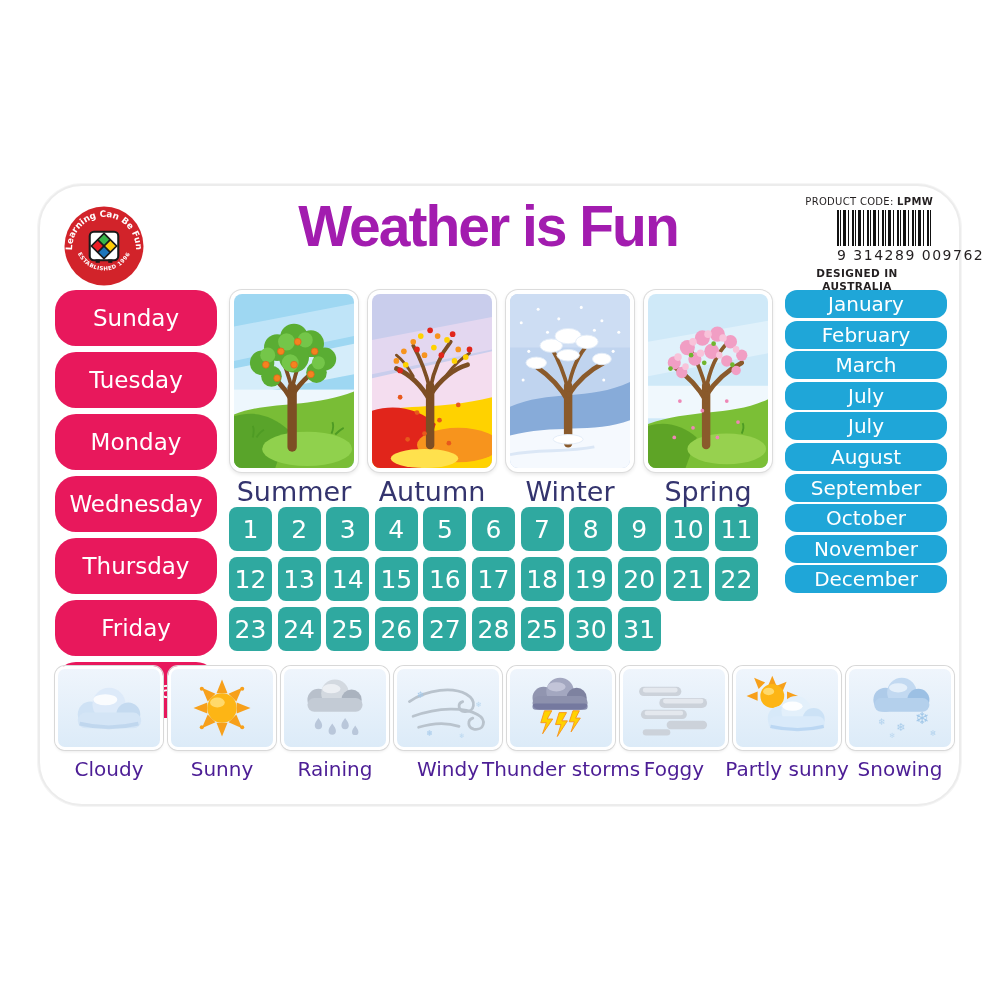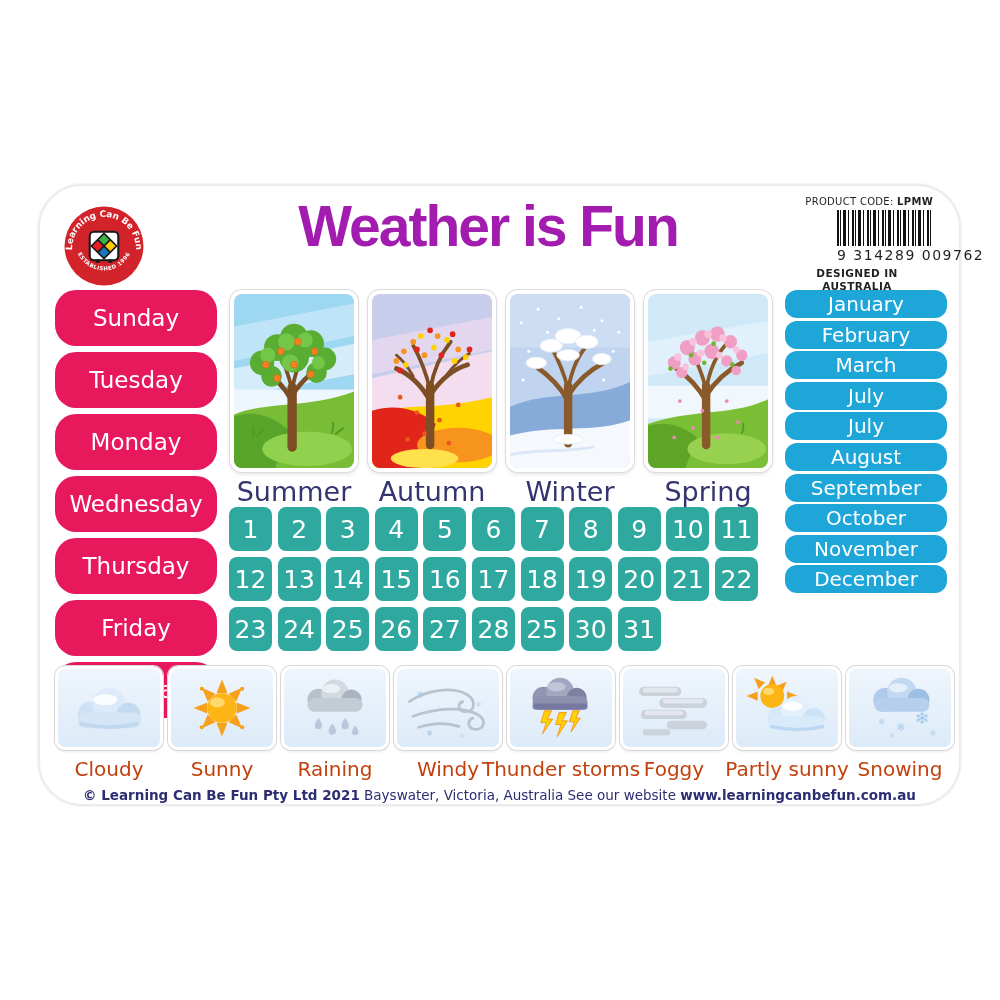--- a/index.html
+++ b/index.html
@@ -40,21 +40,21 @@
   
   .months{position:absolute;left:745px;top:104px;width:162px;display:flex;flex-direction:column;gap:2.6px;}
   .month-btn{height:28px;border-radius:12px;background:#1fa6d8;color:#fff;display:flex;
              align-items:center;justify-content:center;font-size:20px;}
   
   .weather{position:absolute;left:15px;top:480px;display:flex;gap:5px;}
   .wx-item{width:108px;display:flex;flex-direction:column;align-items:center;}
   .wx-card{width:108px;height:84px;border-radius:10px;background:linear-gradient(#eff5fc,#dcebf8);
            border:3px solid #fff;box-shadow:0 0 0 1px #d8d8d8,0 2px 3px rgba(0,0,0,.08);
            box-sizing:border-box;display:flex;align-items:center;justify-content:center;}
-  .wx-label{margin-top:7px;font-size:20px;color:#c2410c;white-space:nowrap;}
+  .wx-label{margin-top:7px;font-size:20px;color:#4c1d95;white-space:nowrap;}
   
   .footer{position:absolute;left:0;top:601px;width:100%;text-align:center;font-size:13.5px;
           color:#2d2d72;white-space:nowrap;}
   .footer b{font-weight:bold;}
 </style>
 </head>
 <body>
 
 <div class="stage">
   <div class="mat">
@@ -620,21 +620,15 @@
             <text x="46" y="62" font-size="12" fill="#a7cbea" font-family="DejaVu Sans,sans-serif">❄</text>
             <text x="38" y="70" font-size="8" fill="#bcd8f0" font-family="DejaVu Sans,sans-serif">❄</text>
             <text x="82" y="68" font-size="9" fill="#b3d3ee" font-family="DejaVu Sans,sans-serif">❄</text>
           </svg>
         </div>
         <div class="wx-label">Snowing</div>
       </div>
 
     </div>
 
-    <div class="footer">
-      <b>© Learning Can Be Fun Pty Ltd 2021</b>
-      <span>Bayswater, Victoria, Australia</span>
-      <span>See our website</span>
-      <b>www.learningcanbefun.com.au</b>
-    </div>
 
   </div>
 </div>
 
 </body></html>

